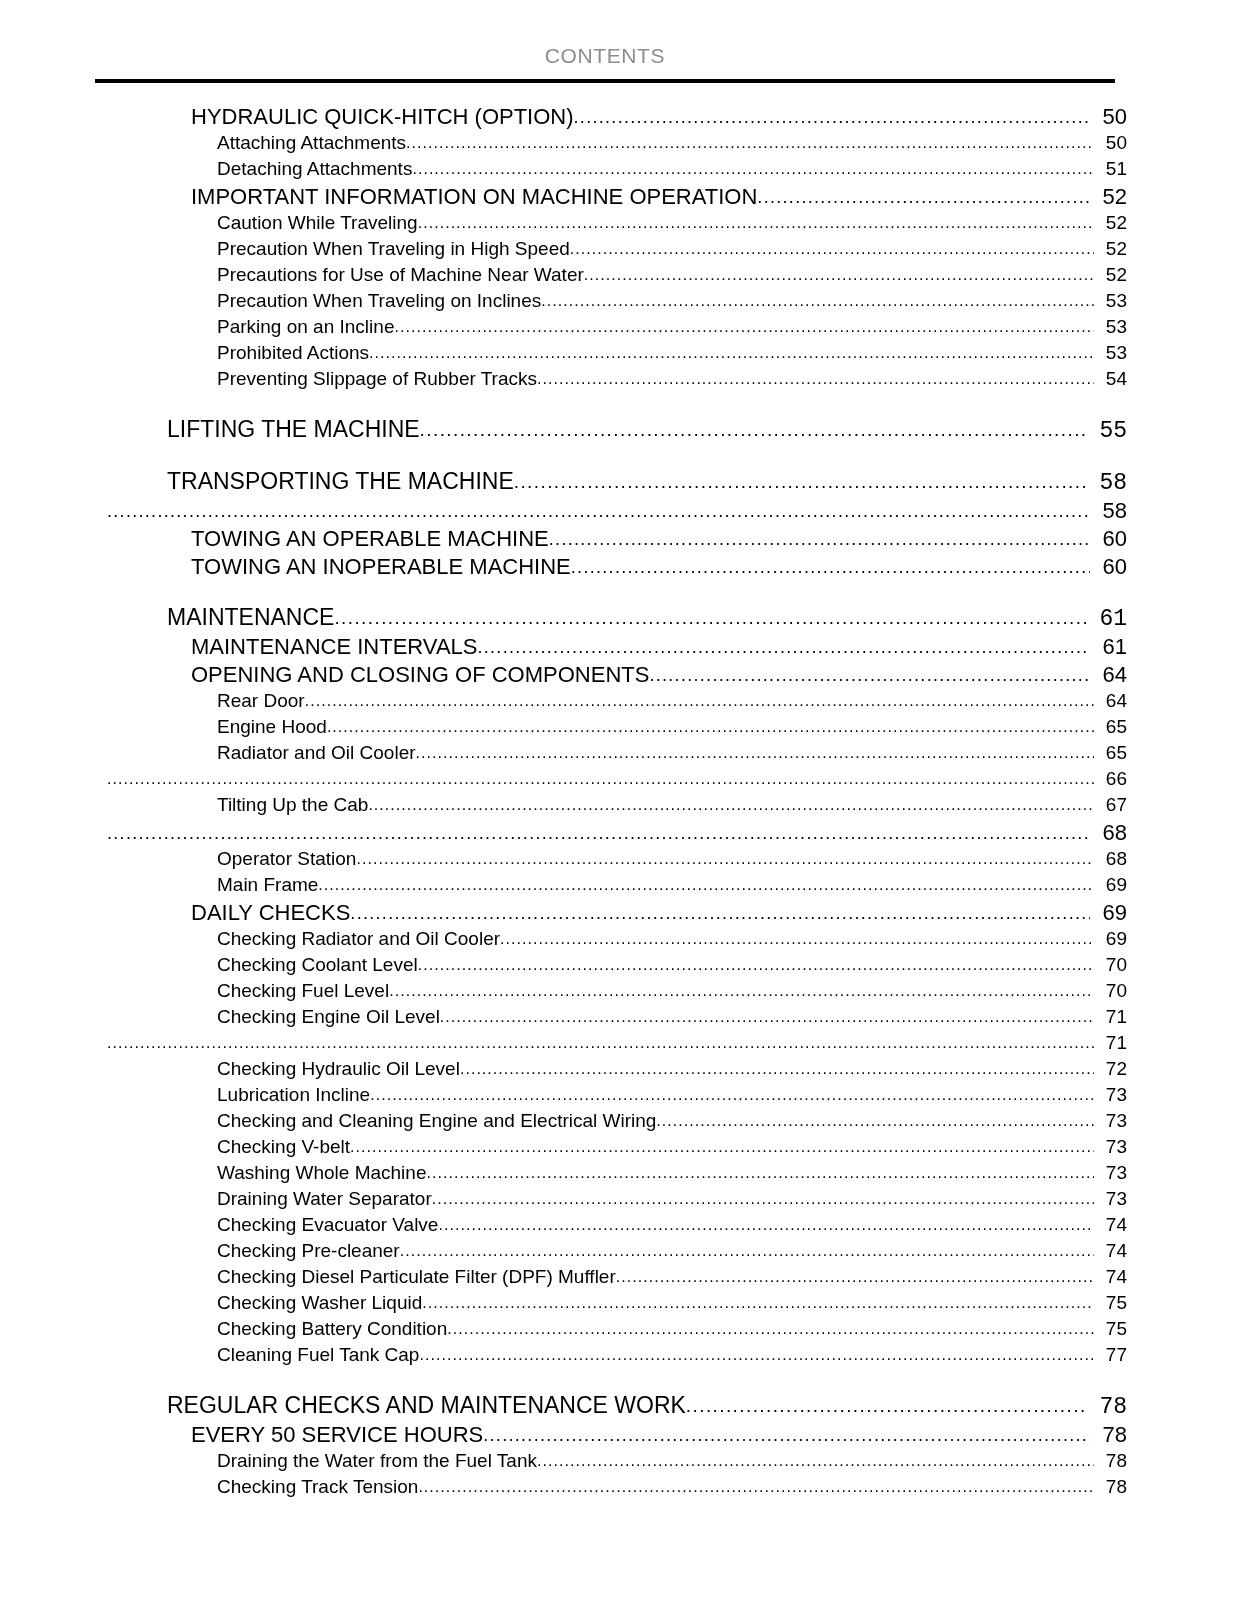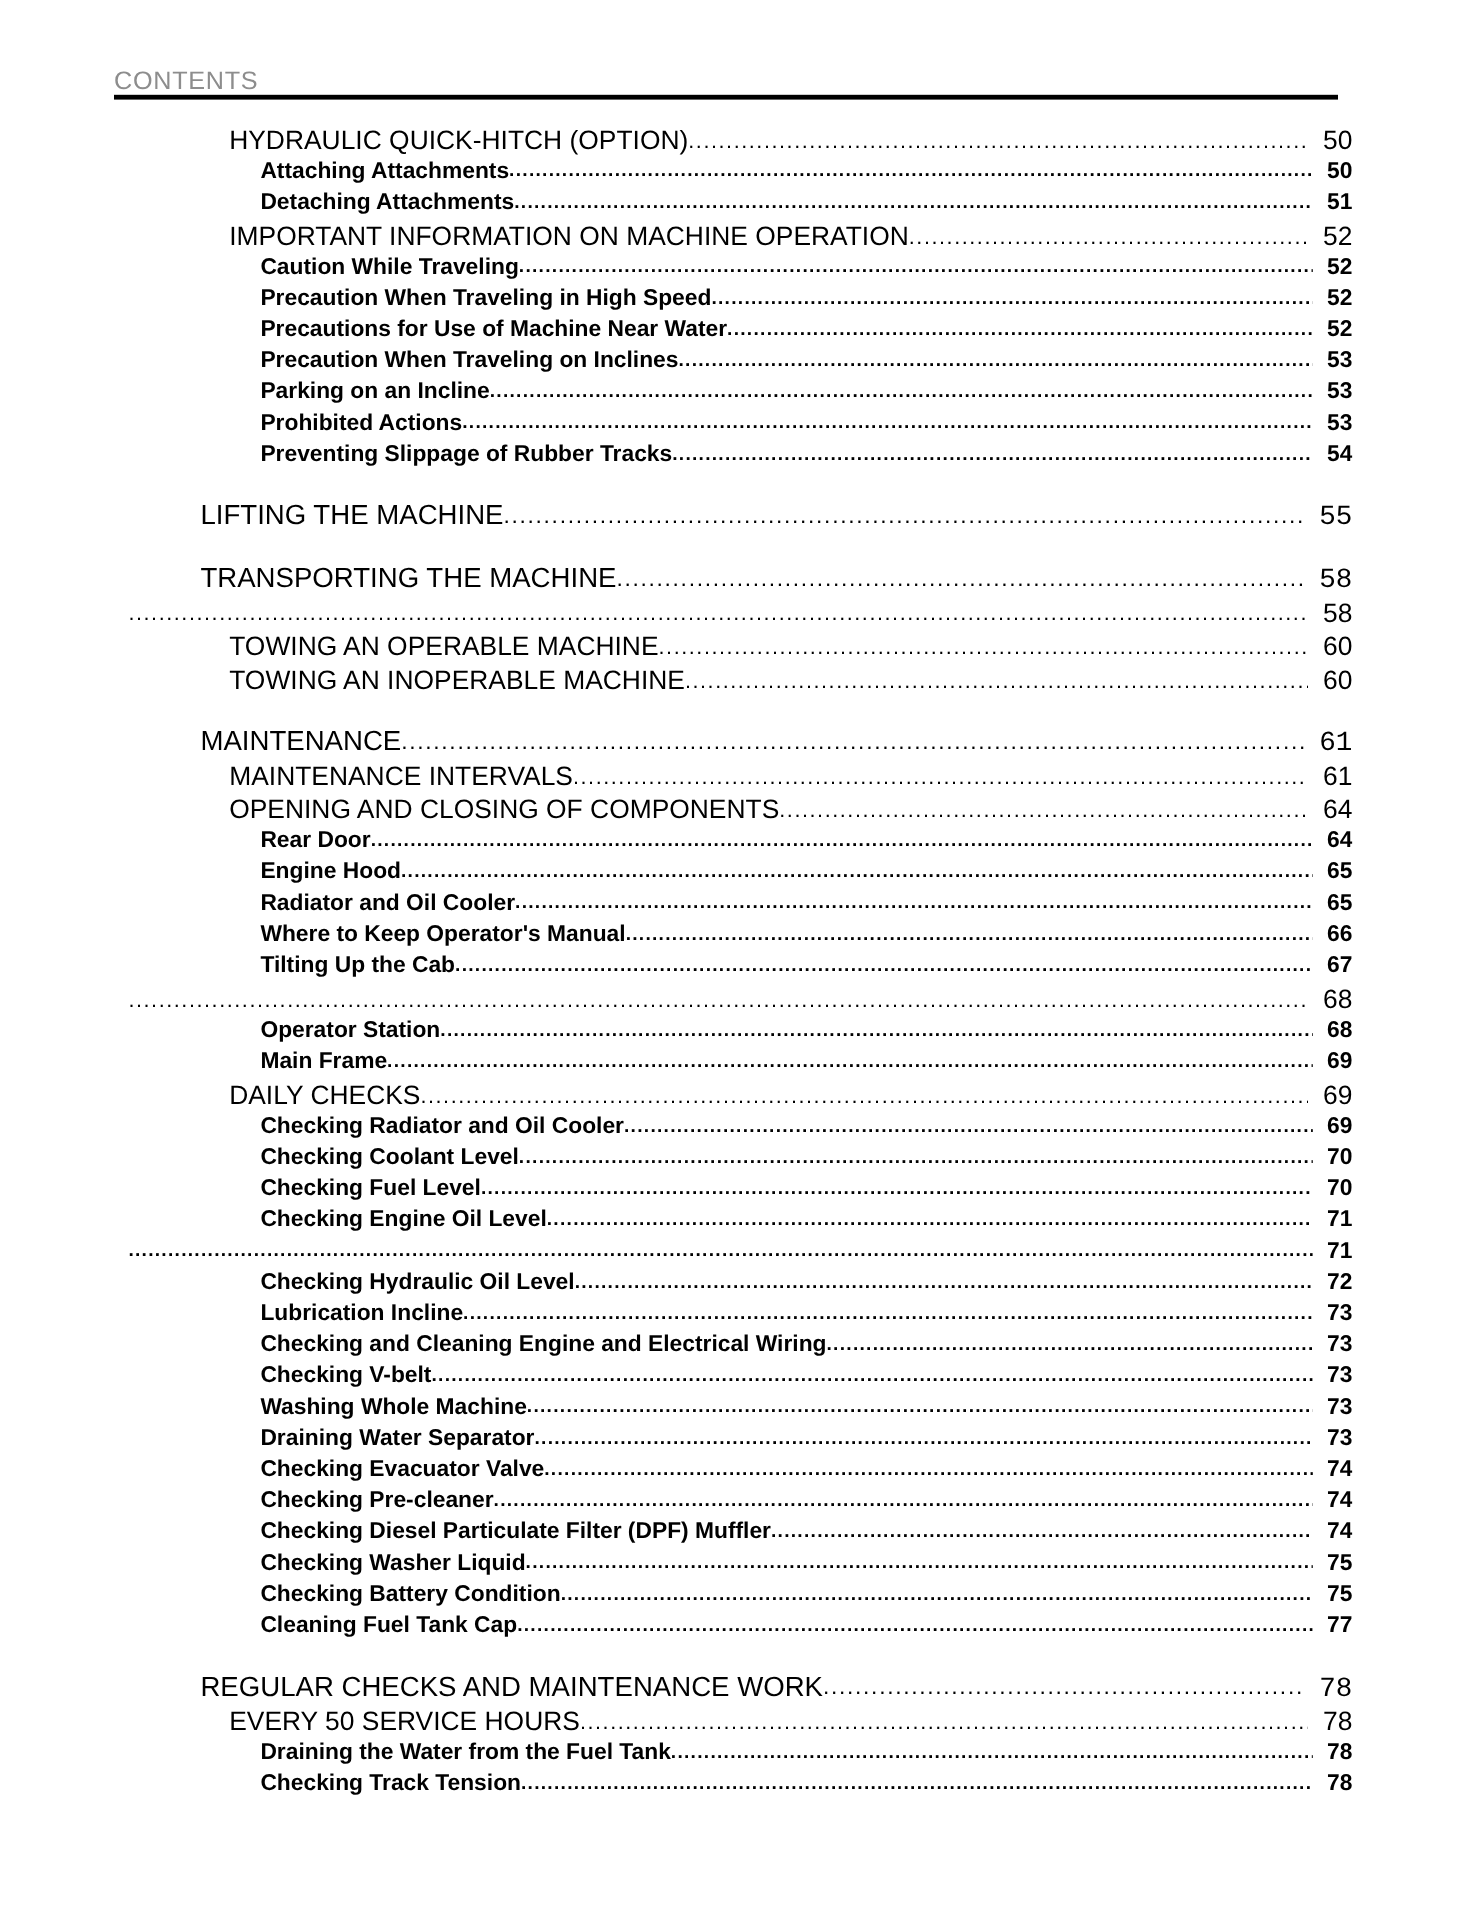--- a/index.html
+++ b/index.html
@@ -20,23 +20,23 @@
     width: 1236px;
     height: 1600px;
     box-sizing: border-box;
     overflow: hidden;
   }
 
   
   .header {
     position: absolute;
     left: 95px;
-    top: 56px;
+    top: 44px;
     width: 1020px;
-    text-align: left;
+    text-align: center;
   }
   .header-title {
     font-size: 21px;
     letter-spacing: 0.6px;
     color: #8d8d8d;
     font-family: "Liberation Sans", sans-serif;
     display: inline-block;
   }
   .header-rule {
     position: absolute;
@@ -110,21 +110,20 @@
     font-size: 22px;
   }
   .lvl2 .toc-label { padding-left: 84px; }
   .lvl2 .toc-page  { min-width: 34px; font-size: 22px; }
   .lvl2 .toc-leader { font-size: 18px; letter-spacing: 1.3px; }
 
   
   .lvl3 {
     height: 26px;
     font-size: 19px;
-    font-weight: bold;
   }
   .lvl3 .toc-label { padding-left: 110px; }
   .lvl3 .toc-page  { min-width: 30px; font-size: 19px; }
   .lvl3 .toc-leader { font-size: 16px; letter-spacing: 1.05px; }
 
   
   .group-gap { height: 22px; }
 </style>
 </head>
 <body>
@@ -243,21 +242,20 @@
         <span class="toc-label">Engine Hood</span>
         <span class="toc-leader"></span>
         <span class="toc-page">65</span>
       </div>
       <div class="toc-entry lvl3">
         <span class="toc-label">Radiator and Oil Cooler</span>
         <span class="toc-leader"></span>
         <span class="toc-page">65</span>
       </div>
       <div class="toc-entry lvl3">
-        <span class="toc-label">Where to Keep Operator's Manual</span>
         <span class="toc-leader"></span>
         <span class="toc-page">66</span>
       </div>
       <div class="toc-entry lvl3">
         <span class="toc-label">Tilting Up the Cab</span>
         <span class="toc-leader"></span>
         <span class="toc-page">67</span>
       </div>
       <div class="toc-entry lvl2">
         <span class="toc-leader"></span>

